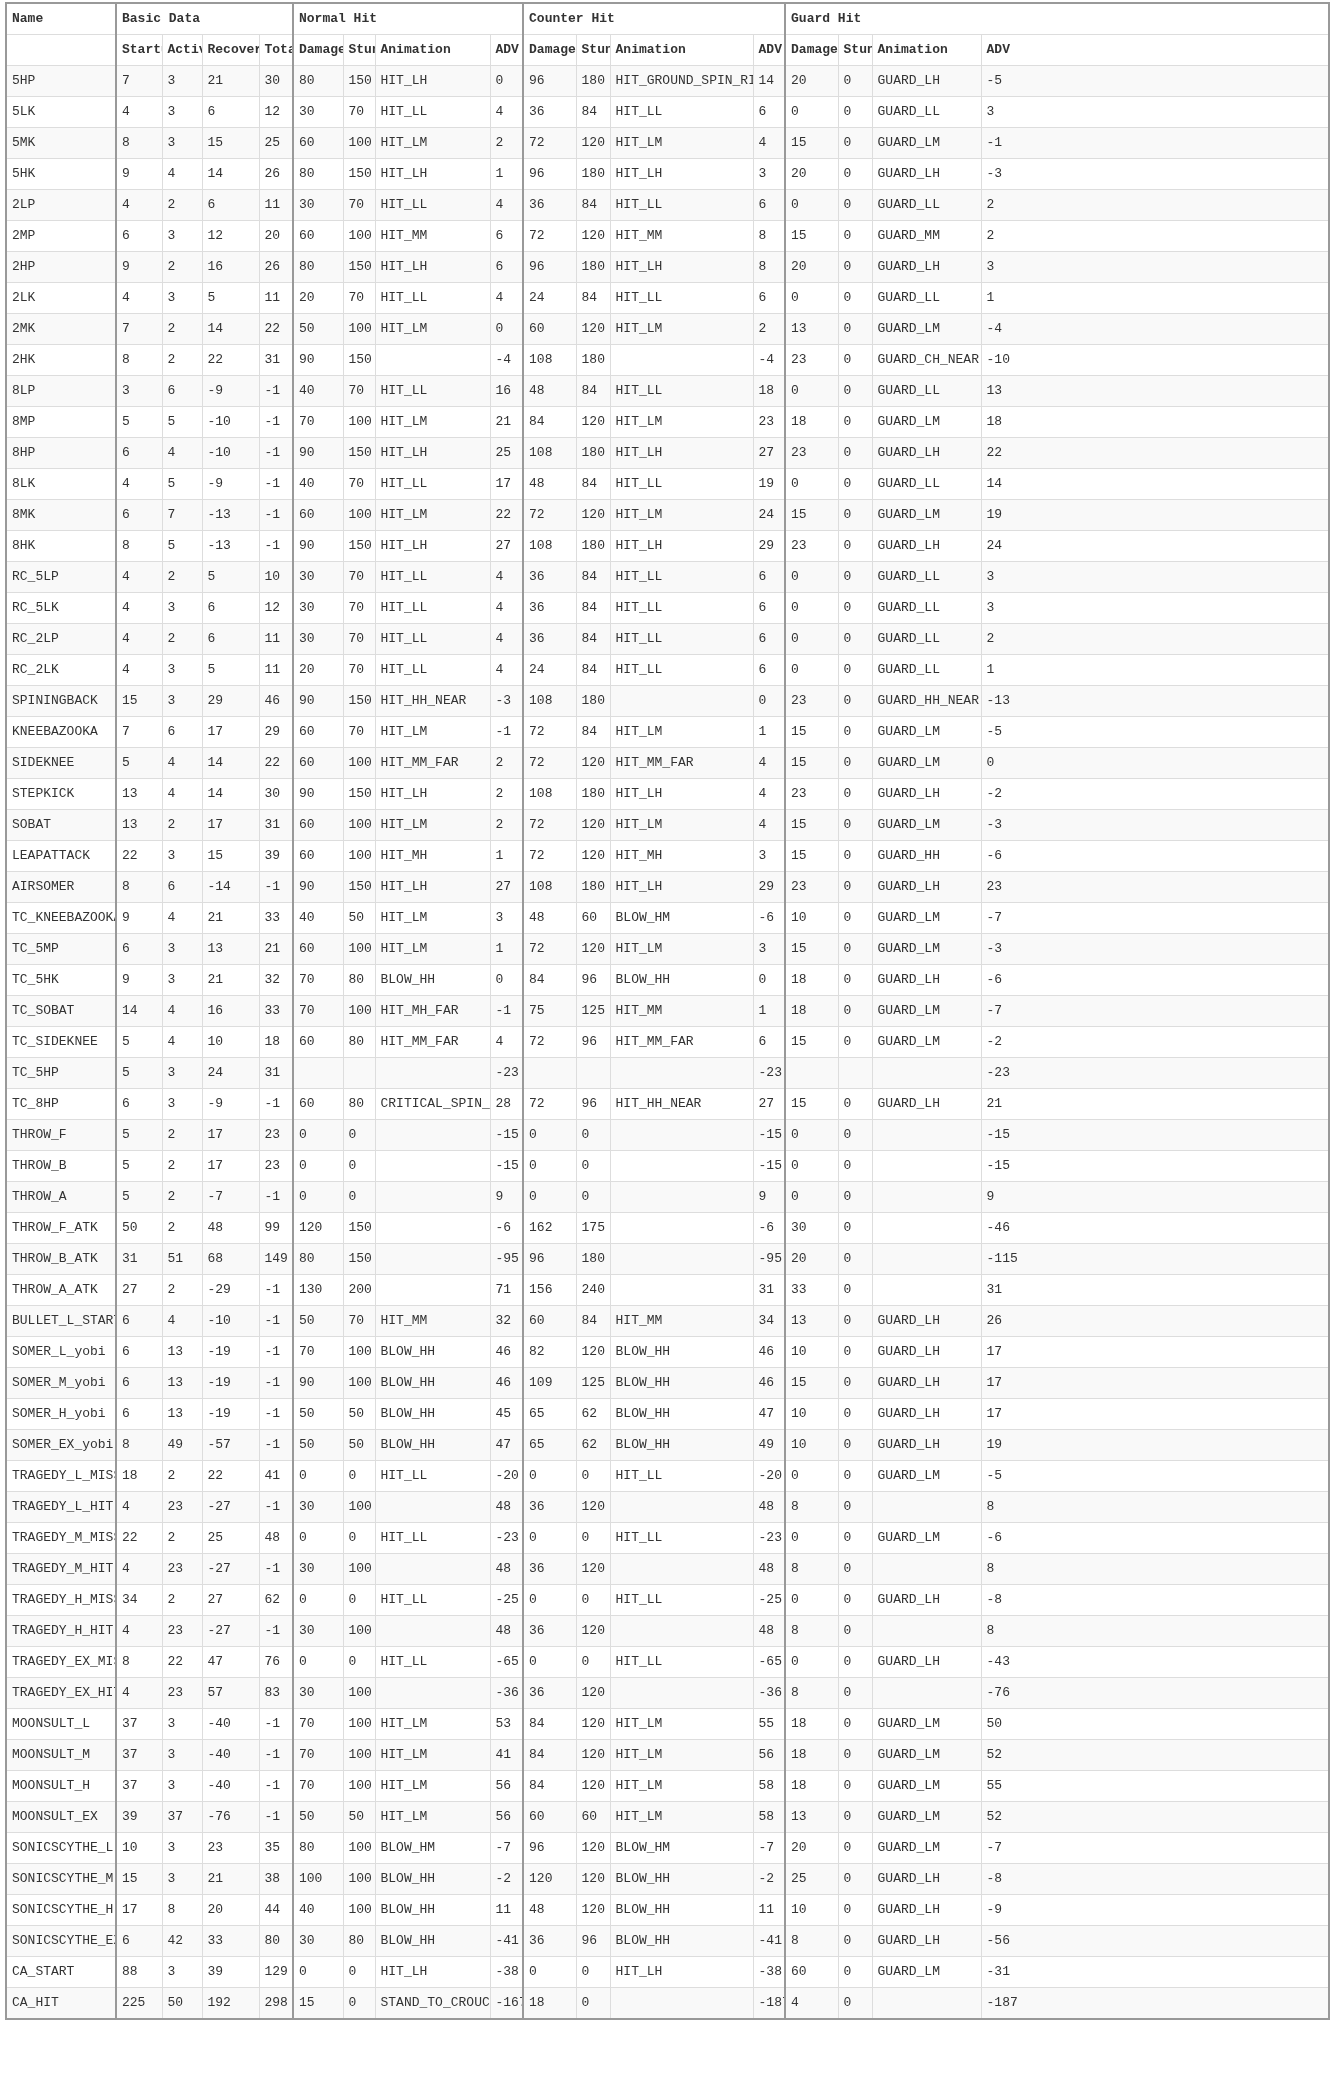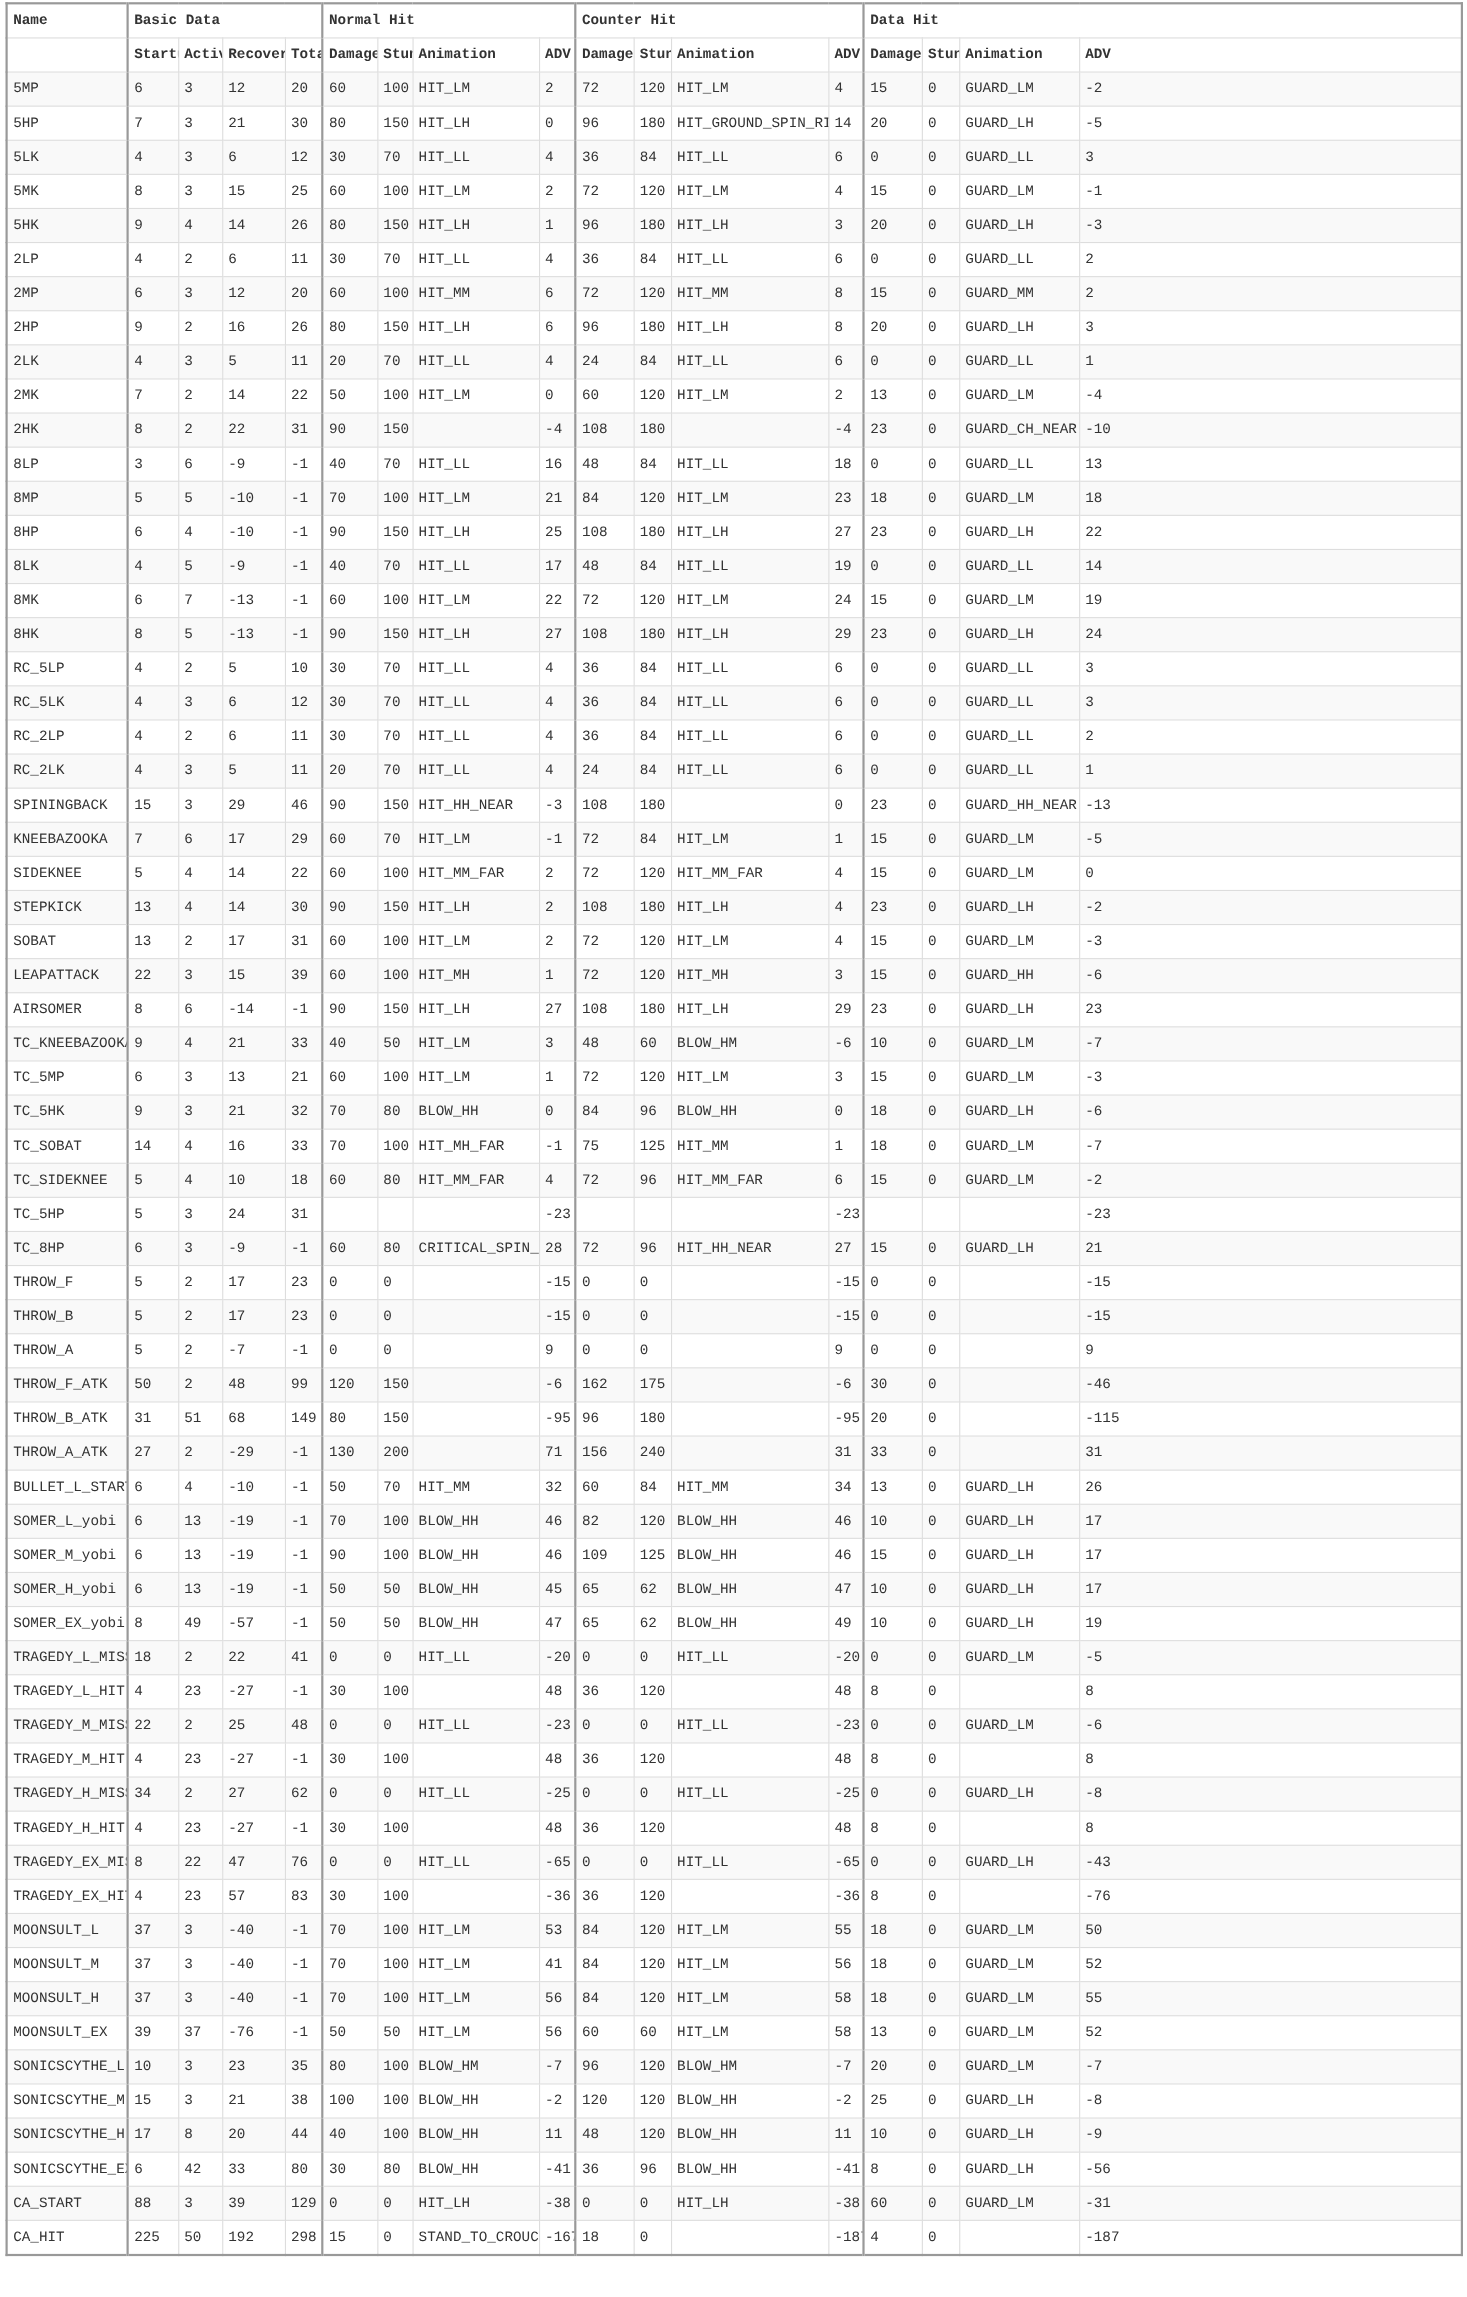--- a/index.html
+++ b/index.html
@@ -52,21 +52,21 @@
       <col style="width:34px">
       <col style="width:109px">
       <col style="width:348px">
     </colgroup>
     <thead>
       <tr>
         <th>Name</th>
         <th colspan="4" class="gsep">Basic Data</th>
         <th colspan="4" class="gsep">Normal Hit</th>
         <th colspan="4" class="gsep">Counter Hit</th>
-        <th colspan="4" class="gsep">Data Hit</th>
+        <th colspan="4" class="gsep">Guard Hit</th>
       </tr>
       <tr>
         <th></th>
         <th class="gsep">Startup</th>
         <th>Active</th>
         <th>Recovery</th>
         <th>Total</th>
         <th class="gsep">Damage</th>
         <th>Stun</th>
         <th>Animation</th>
@@ -76,39 +76,20 @@
         <th>Animation</th>
         <th>ADV</th>
         <th class="gsep">Damage</th>
         <th>Stun</th>
         <th>Animation</th>
         <th>ADV</th>
       </tr>
     </thead>
     <tbody id="rows">
         <tr>
-          <td>5MP</td>
-          <td class="gsep">6</td>
-          <td>3</td>
-          <td>12</td>
-          <td>20</td>
-          <td class="gsep">60</td>
-          <td>100</td>
-          <td>HIT_LM</td>
-          <td>2</td>
-          <td class="gsep">72</td>
-          <td>120</td>
-          <td>HIT_LM</td>
-          <td>4</td>
-          <td class="gsep">15</td>
-          <td>0</td>
-          <td>GUARD_LM</td>
-          <td>-2</td>
-        </tr>
-        <tr>
           <td>5HP</td>
           <td class="gsep">7</td>
           <td>3</td>
           <td>21</td>
           <td>30</td>
           <td class="gsep">80</td>
           <td>150</td>
           <td>HIT_LH</td>
           <td>0</td>
           <td class="gsep">96</td>

